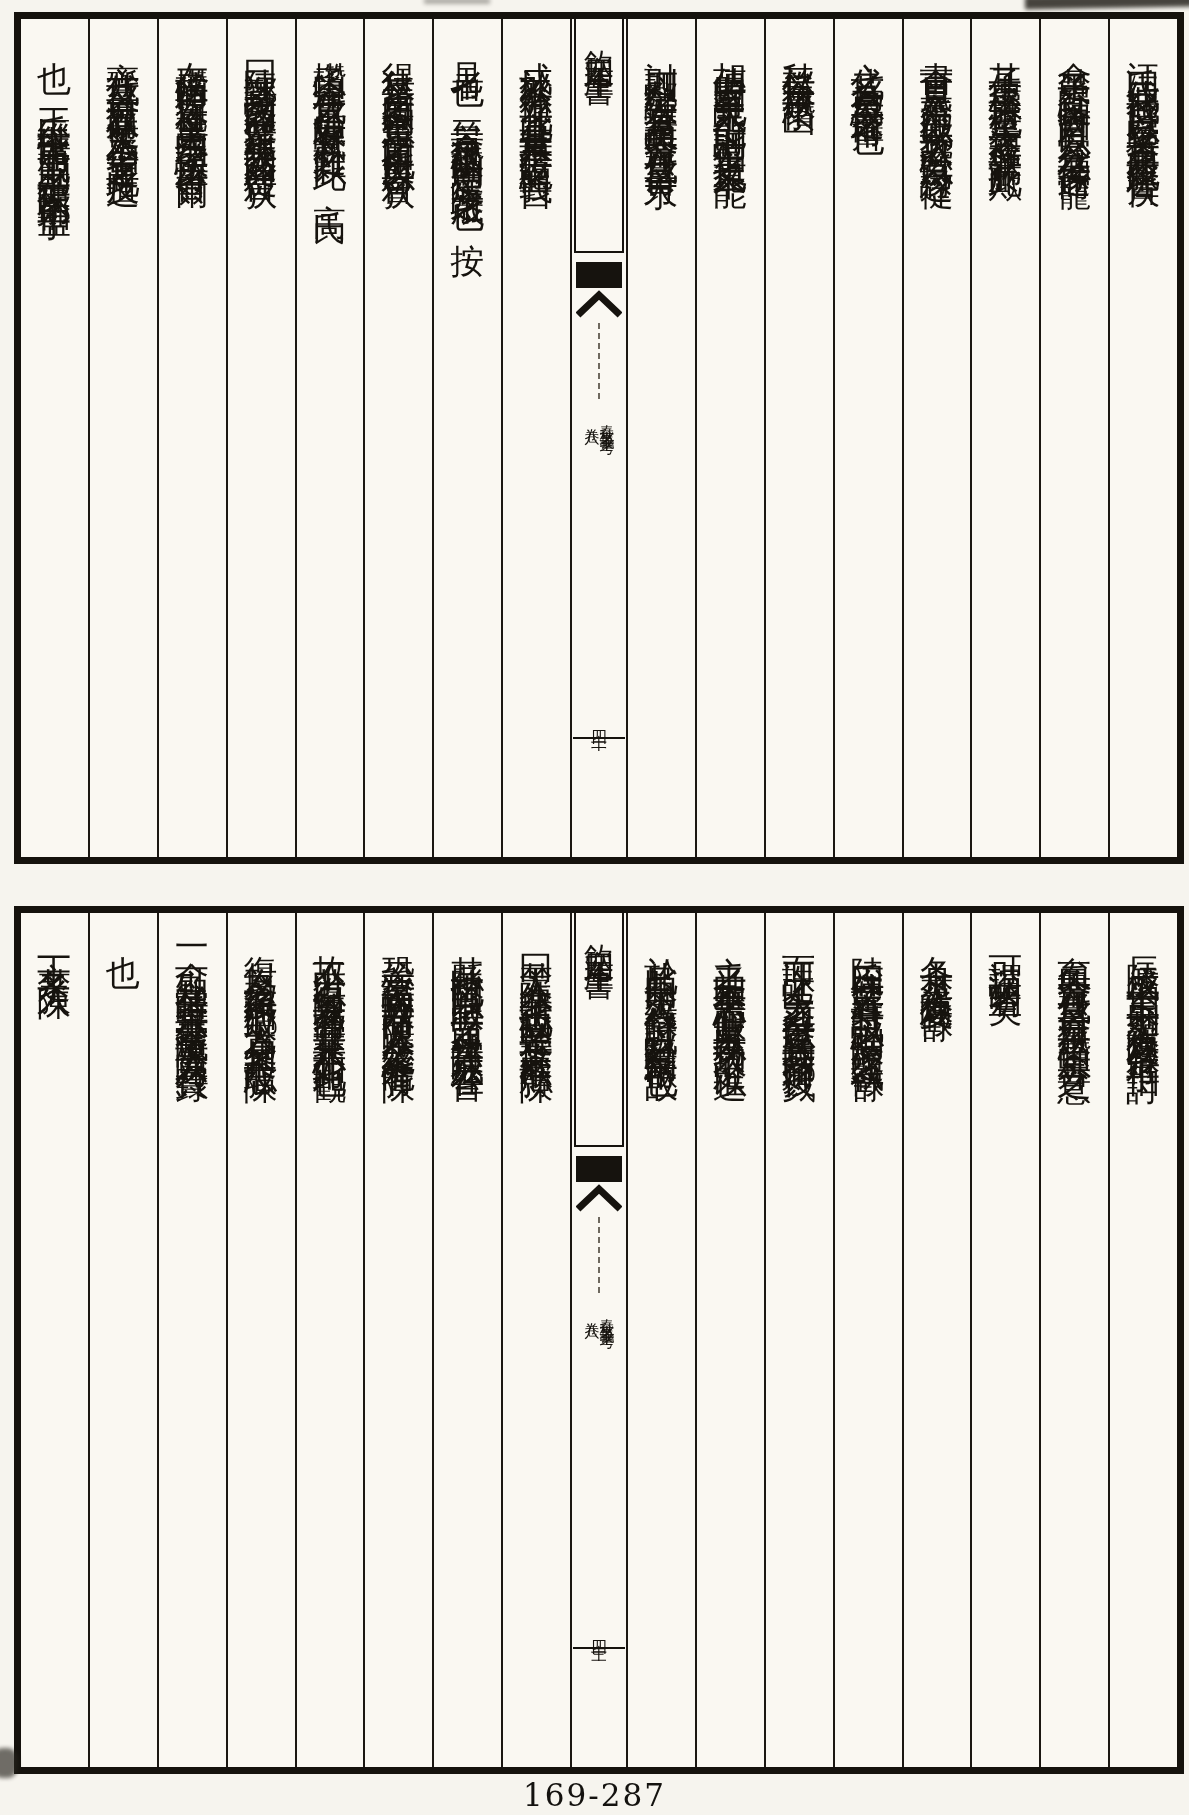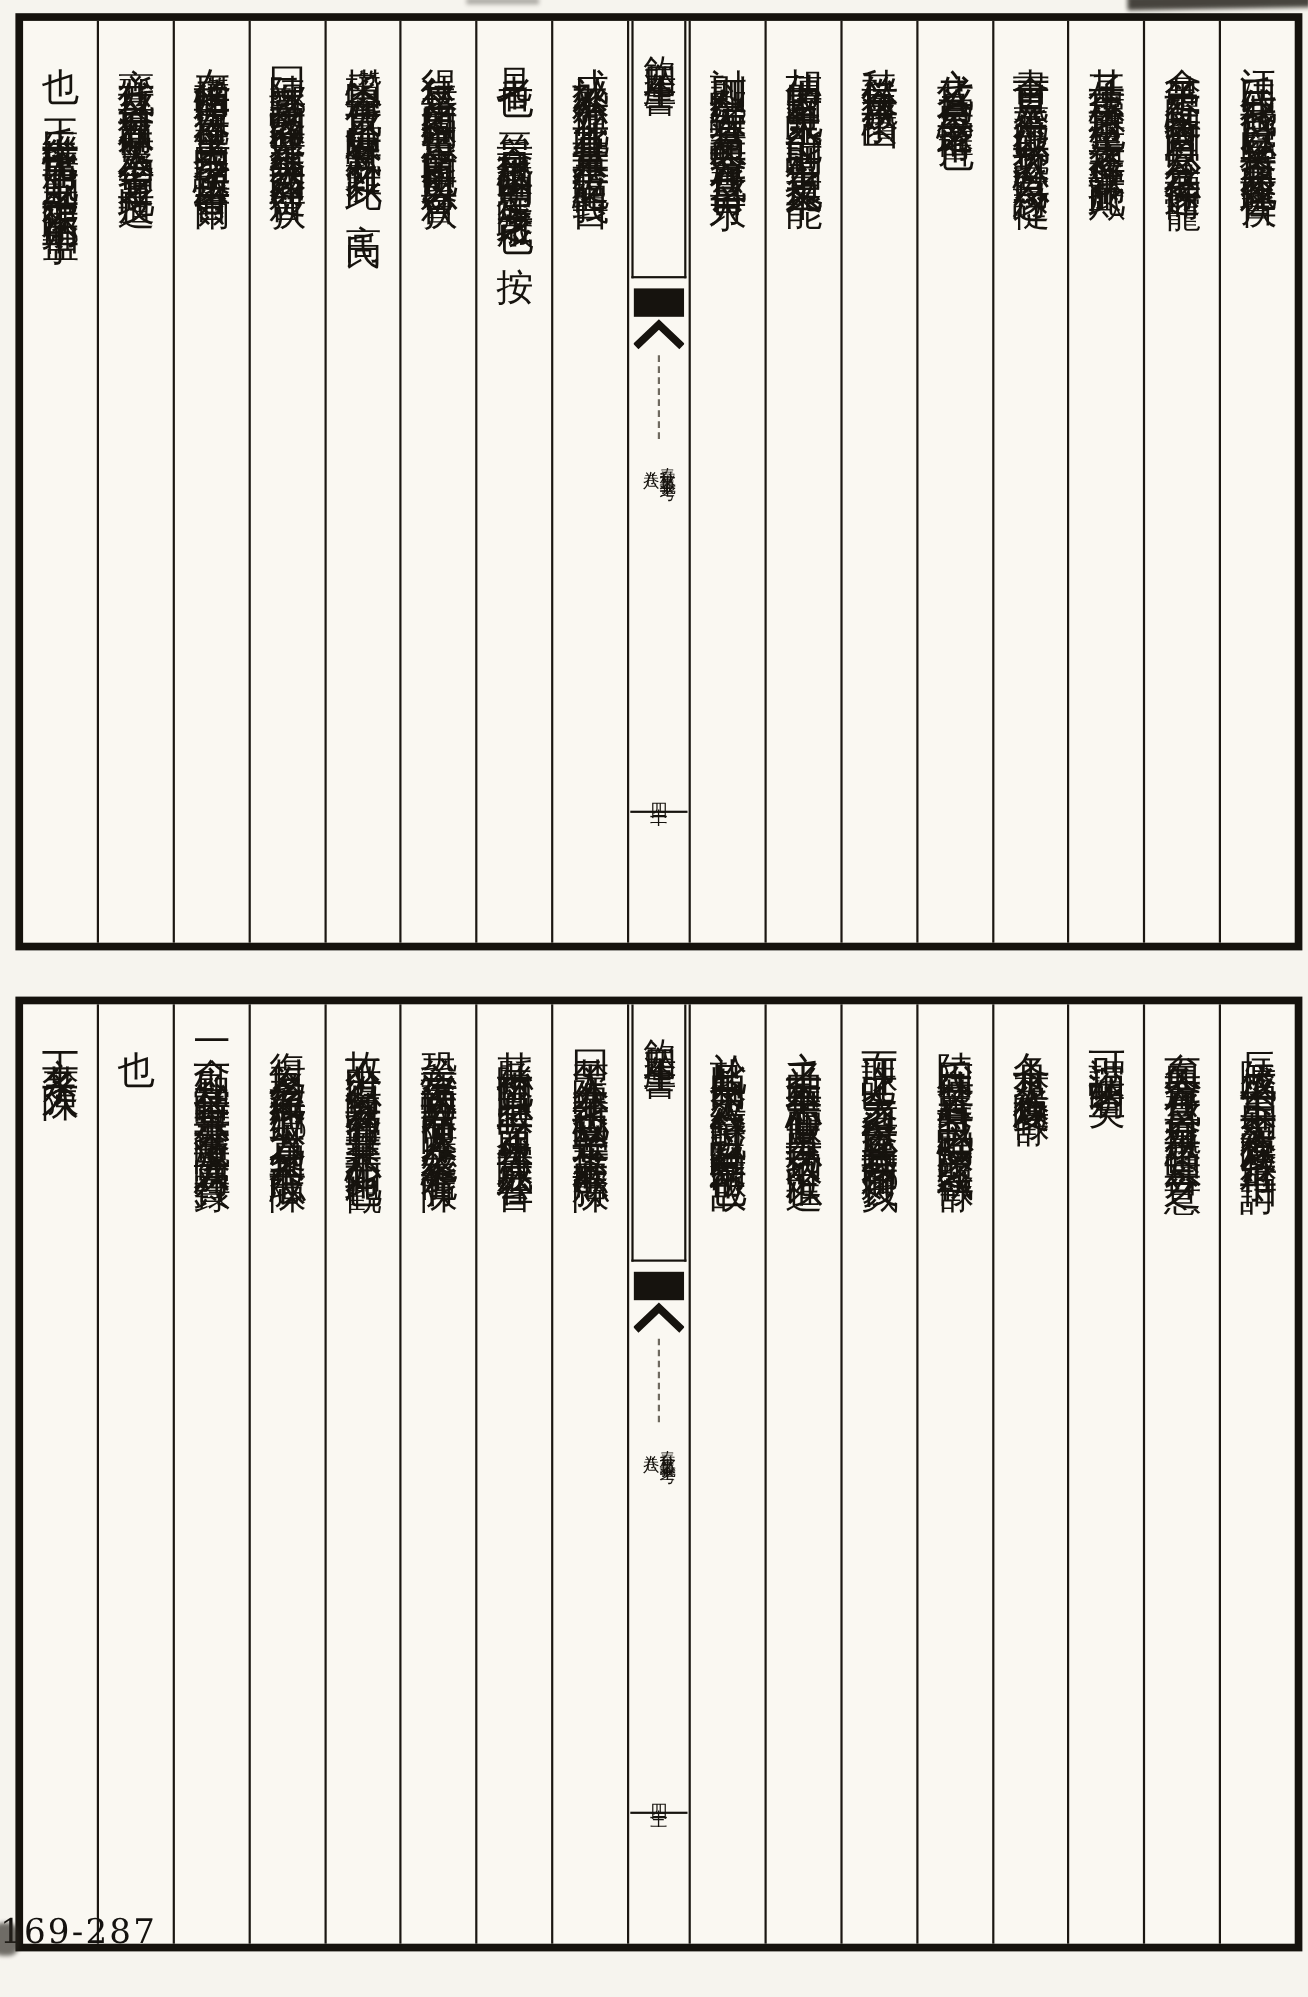--- a/index.html
+++ b/index.html
@@ -53,22 +53,22 @@
     display:flex; flex-direction:row-reverse; align-items:flex-start;
   }
   .st-main { font-size:15px; letter-spacing:3px; }
   .st-juan { font-size:15px; letter-spacing:3px; margin-top:3px; }
   .tspacer { flex:1 1 auto; }
   .folio-text { font-size:16px; letter-spacing:4px; margin-bottom:7px; }
   .folio-rule { align-self:stretch; border-top:2px solid #16130e; margin:0 1px; }
   .tail { flex:0 0 118px; }
   
   .page-number {
-    position:absolute; top:1738px; left:0; width:100%;
-    text-align:left;
+    position:absolute; top:1777px; left:0; width:100%;
+    text-align:center;
     font-size:31px; letter-spacing:2px; color:#14120f;
   }
   
   .smudge { position:absolute; background:#262athin; }
   .smudge { position:absolute; background:#28251f; filter:blur(2px); }
   .smudge-tr { top:-5px; left:1025px; width:168px; height:13px; opacity:.85; transform:rotate(-1deg); }
   .smudge-tm { top:-2px; left:424px; width:66px; height:6px; opacity:.35; }
   .smudge-bl { top:1748px; left:-8px; width:26px; height:30px; opacity:.65; border-radius:40%; }
 </style>
 </head>

